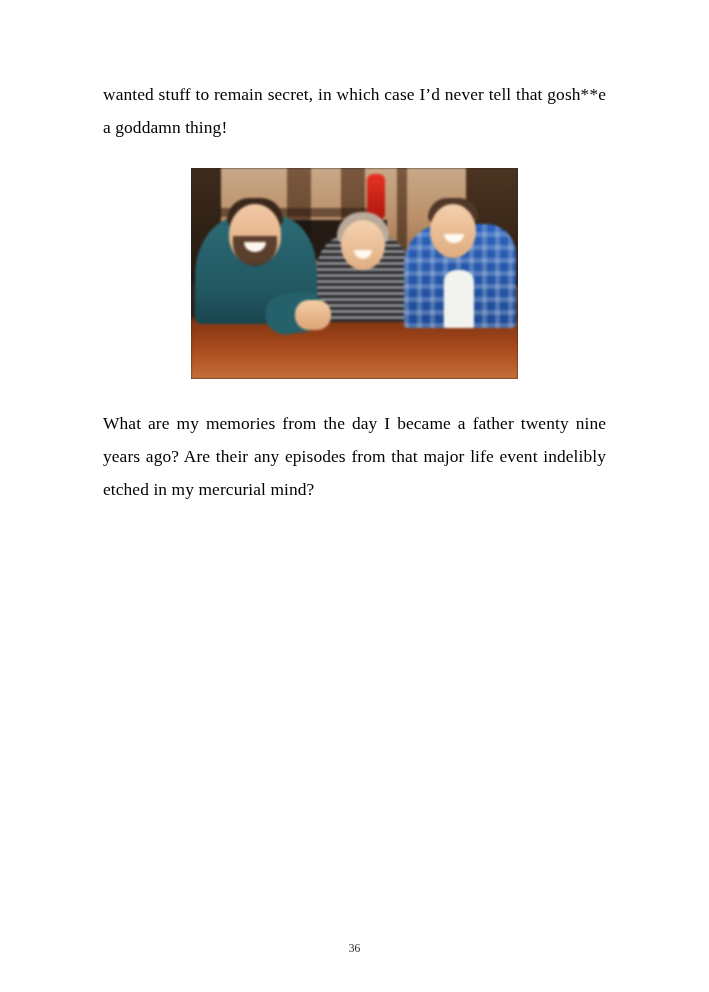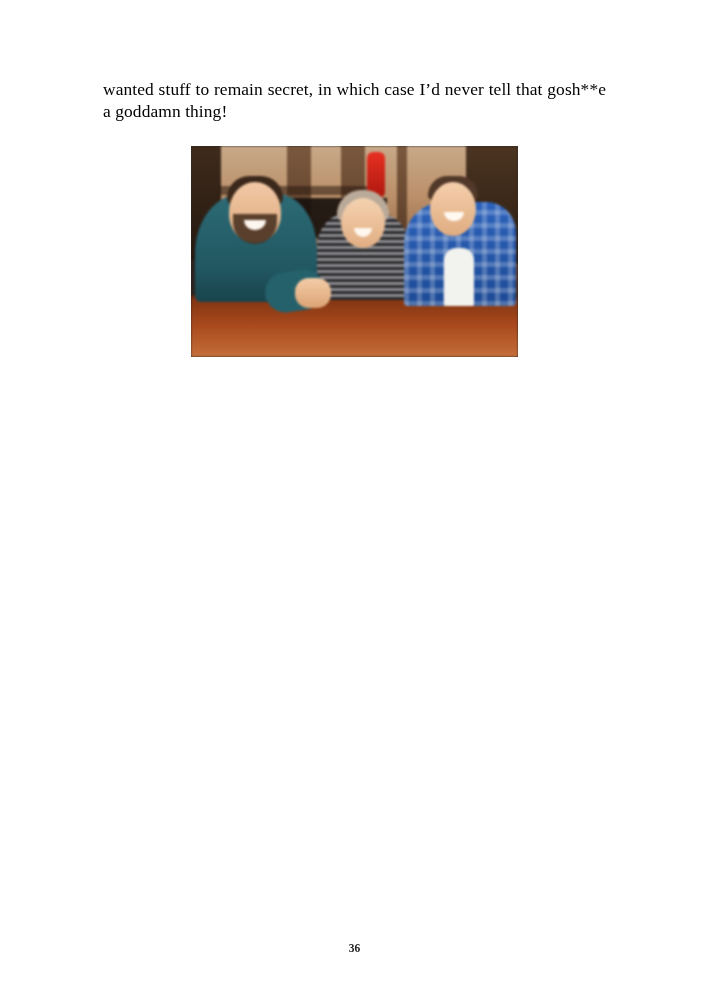--- a/index.html
+++ b/index.html
@@ -23,21 +23,21 @@
   }
   .content {
     position: absolute;
     left: 103px;
     top: 78px;
     width: 503px;
   }
   p.para {
     margin: 0 0 24px 0;
     font-size: 17.4px;
-    line-height: 22px;
+    line-height: 33px;
     text-align: justify;
     text-justify: inter-word;
     letter-spacing: 0.1px;
   }
   .figure {
     margin: 8px 0 28px 0;
     display: flex;
     justify-content: center;
   }
   .photo {
@@ -228,21 +228,20 @@
 
   .footer {
     position: absolute;
     left: 0;
     right: 0;
     top: 942px;
     text-align: center;
     font-size: 11.5px;
     font-family: "Liberation Serif", serif;
     color: #222;
-    font-weight: bold;
   }
 </style>
 </head>
 <body>
 
 <div class="page">
 
   <div class="content">
 
     <p class="para">wanted stuff to remain secret, in which case I’d never tell that gosh**e a goddamn thing!</p>
@@ -278,20 +277,21 @@
           <div class="p1hair"></div>
           <div class="p1head"></div>
           <div class="p1beard"></div>
           <div class="p1smile"></div>
           <div class="p1arm"></div>
           <div class="p1hand"></div>
         </div>
       </div>
     </div>
 
+    <p class="para">What are my memories from the day I became a father twenty nine years ago? Are their any episodes from that major life event indelibly etched in my mercurial mind?</p>
 
 
 
   </div>
 
   <div class="footer">36</div>
 
 </div>
 
 </body></html>

